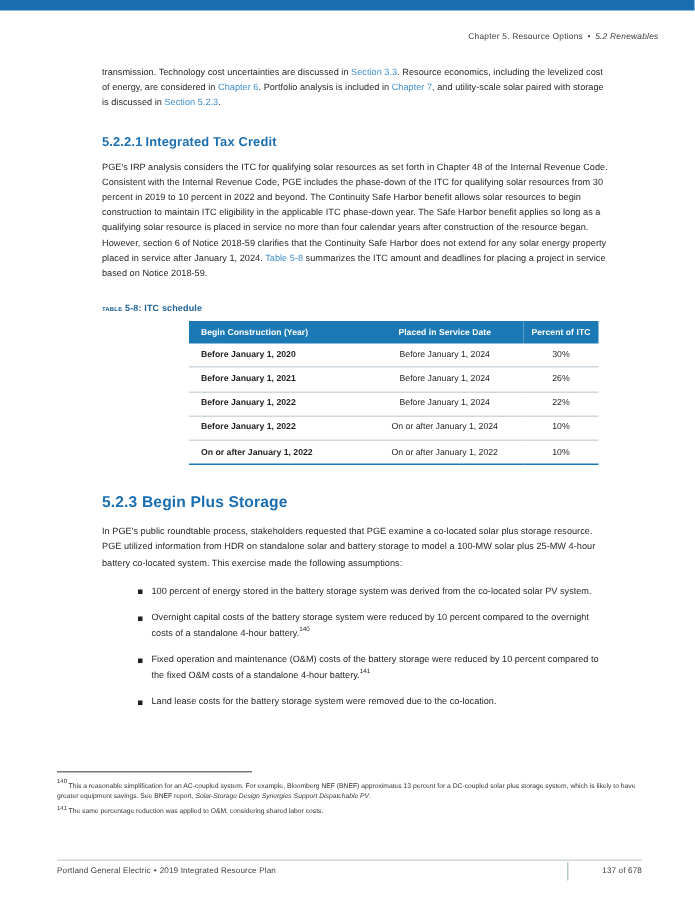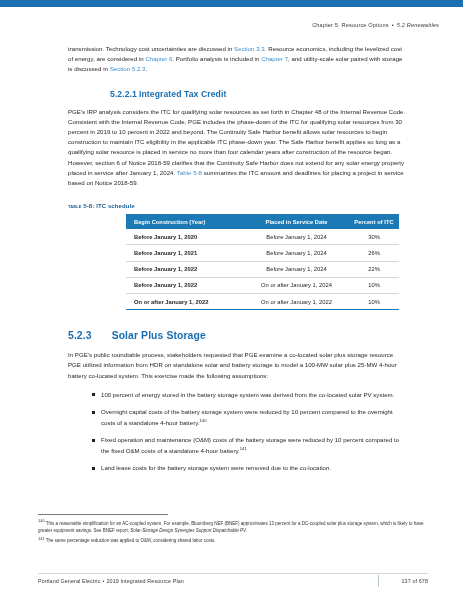--- a/index.html
+++ b/index.html
@@ -76,22 +76,22 @@
     line-height: 11px;
   }
   h2.heading-2 {
     margin: 19px 0 8px 0;
     font-size: 10.4px;
     font-weight: bold;
     color: #1b6eb0;
     letter-spacing: 0.1px;
     line-height: 13px;
   }
-  h2.heading-2 .num { margin-right: 20px; }
-  h3.heading-3 .num { margin-right: 2px; margin-left: 42px; }
+  h2.heading-2 .num { margin-right: 3px; }
+  h3.heading-3 .num { margin-right: 2px; }
 
   
   .table-caption {
     margin: 15px 0 5px 0;
     font-size: 6px;
     color: #1b5f96;
     font-weight: bold;
     letter-spacing: 0.1px;
   }
   .table-caption .cap-label {
@@ -303,21 +303,21 @@
           </tr>
           <tr>
             <td class="c-begin">On or after January 1, 2022</td>
             <td class="c-service">On or after January 1, 2022</td>
             <td class="c-pct">10%</td>
           </tr>
         </tbody>
       </table>
     </div>
 
-    <h2 class="heading-2"><span class="num">5.2.3</span><span>Solar Plus Storage</span></h2>
+    <h2 class="heading-2"><span class="num">5.2.3</span><span>Begin Plus Storage</span></h2>
 
     <p class="body-text">In PGE's public roundtable process, stakeholders requested that PGE examine a co-located solar plus storage resource. PGE utilized information from HDR on standalone solar and battery storage to model a 100-MW solar plus 25-MW 4-hour battery co-located system. This exercise made the following assumptions:</p>
 
     <ul class="assumption-list">
       <li>
         <span class="bullet-sq"></span><span>100 percent of energy stored in the battery storage system was derived from the co-located solar PV system.</span><sup class="fn-ref"></sup>
       </li>
       <li>
         <span class="bullet-sq"></span><span>Overnight capital costs of the battery storage system were reduced by 10 percent compared to the overnight costs of a standalone 4-hour battery.</span><sup class="fn-ref">140</sup>
       </li>

